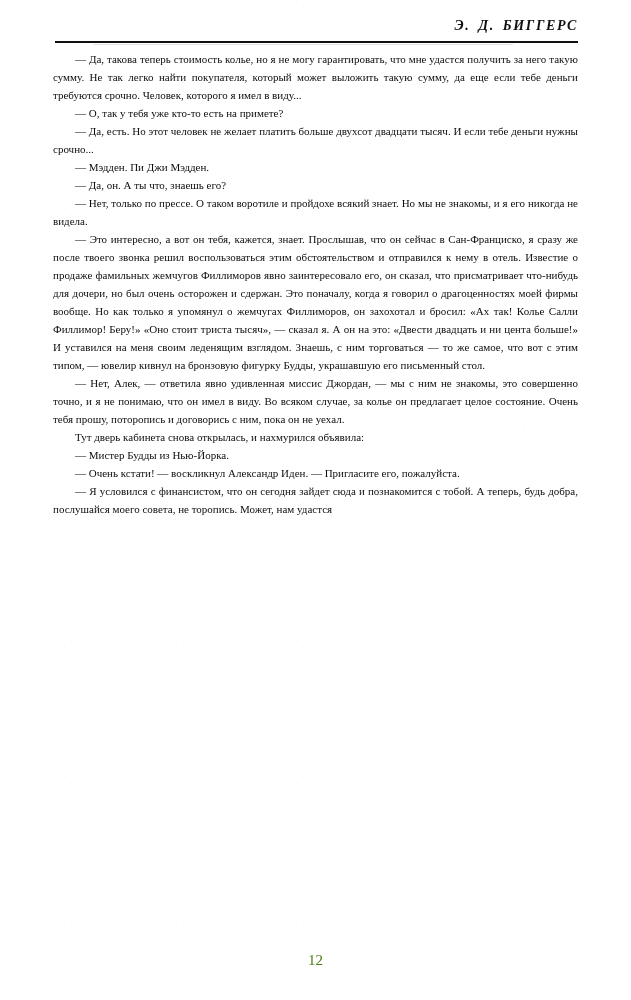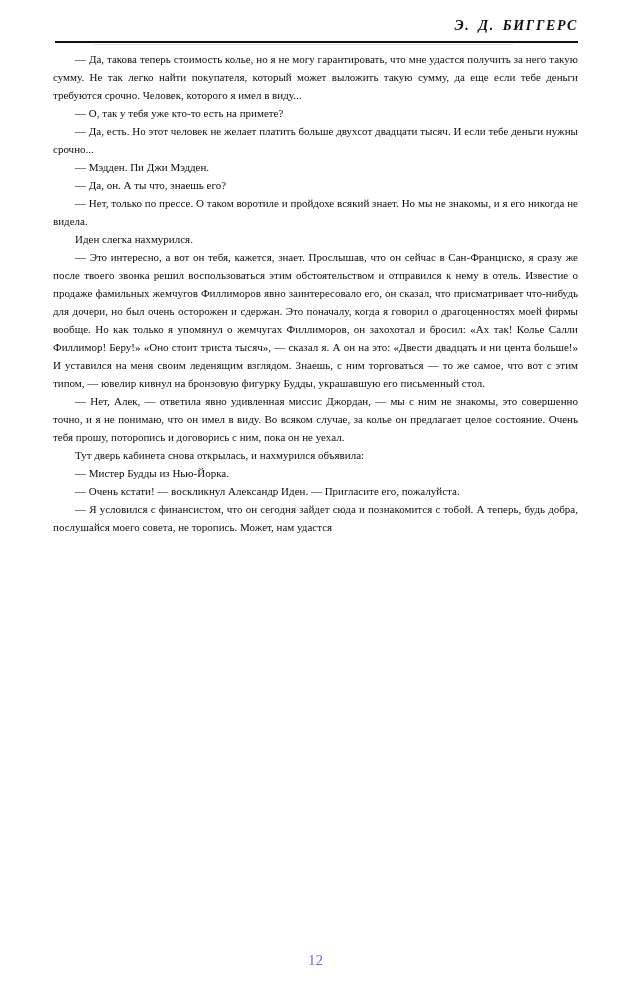--- a/index.html
+++ b/index.html
@@ -96,21 +96,21 @@
   }
 
   
   .folio {
     position: absolute;
     left: 0;
     right: 0;
     top: 952px;
     text-align: center;
     font-size: 15px;
-    color: #8b5cf6;
+    color: #4d7c0f;
   }
 </style>
 </head>
 <body>
 
 <div class="page">
 
   <div class="scan-noise"></div>
 
   <div class="running-head">Э. Д. БИГГЕРС</div>
@@ -118,21 +118,20 @@
   <div class="head-rule"></div>
   <div class="head-rule-ghost"></div>
 
   <div class="body-text">
       <p>— Да, такова теперь стоимость колье, но я не могу гарантировать, что мне удастся получить за него такую сумму. Не так легко найти покупателя, который может выложить такую сумму, да еще если тебе деньги требуются срочно. Человек, которого я имел в виду...</p>
       <p>— О, так у тебя уже кто-то есть на примете?</p>
       <p>— Да, есть. Но этот человек не желает платить больше двухсот двадцати тысяч. И если тебе деньги нужны срочно...</p>
       <p>— Мэдден. Пи Джи Мэдден.</p>
       <p>— Да, он. А ты что, знаешь его?</p>
       <p>— Нет, только по прессе. О таком воротиле и пройдохе всякий знает. Но мы не знакомы, и я его никогда не видела.</p>
-      <p>Иден слегка нахмурился.</p>
       <p>— Это интересно, а вот он тебя, кажется, знает. Прослышав, что он сейчас в Сан-Франциско, я сразу же после твоего звонка решил воспользоваться этим обстоятельством и отправился к нему в отель. Известие о продаже фамильных жемчугов Филлиморов явно заинтересовало его, он сказал, что присматривает что-нибудь для дочери, но был очень осторожен и сдержан. Это поначалу, когда я говорил о драгоценностях моей фирмы вообще. Но как только я упомянул о жемчугах Филлиморов, он захохотал и бросил: «Ах так! Колье Салли Филлимор! Беру!» «Оно стоит триста тысяч», — сказал я. А он на это: «Двести двадцать и ни цента больше!» И уставился на меня своим леденящим взглядом. Знаешь, с ним торговаться — то же самое, что вот с этим типом, — ювелир кивнул на бронзовую фигурку Будды, украшавшую его письменный стол.</p>
       <p>— Нет, Алек, — ответила явно удивленная миссис Джордан, — мы с ним не знакомы, это совершенно точно, и я не понимаю, что он имел в виду. Во всяком случае, за колье он предлагает целое состояние. Очень тебя прошу, поторопись и договорись с ним, пока он не уехал.</p>
       <p>Тут дверь кабинета снова открылась, и нахмурился объявила:</p>
       <p>— Мистер Будды из Нью-Йорка.</p>
       <p>— Очень кстати! — воскликнул Александр Иден. — Пригласите его, пожалуйста.</p>
       <p>— Я условился с финансистом, что он сегодня зайдет сюда и познакомится с тобой. А теперь, будь добра, послушайся моего совета, не торопись. Может, нам удастся</p>
     </div>
 
   <div class="folio">12</div>
 

